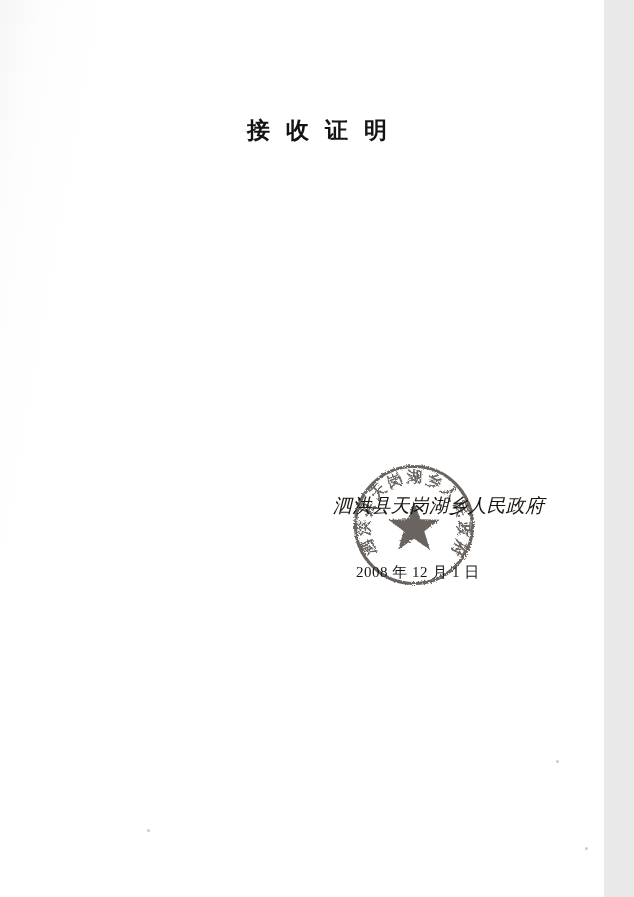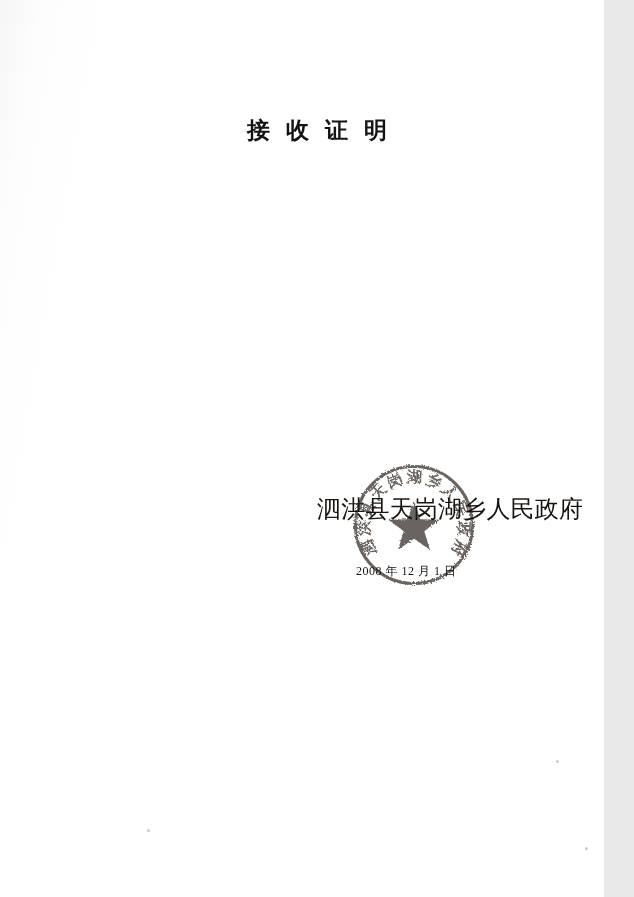--- a/index.html
+++ b/index.html
@@ -40,31 +40,32 @@
   .indent { text-indent: 43px; }
   .seal {
     position: absolute;
     left: 351px; top: 462px;
     width: 126px; height: 126px;
     z-index: 2;
     opacity: 0.93;
   }
   .issuer-line {
     position: absolute;
-    left: 317px; top: 493px;
-    font-size: 24px;
+    left: 333px; top: 493px;
+    font-size: 19px;
     letter-spacing: 0.2px;
     white-space: nowrap;
     color: #181411;
     z-index: 3;
+    font-style: italic;
   }
   .date-line {
     position: absolute;
     left: 356px; top: 563px;
-    font-size: 12px;
+    font-size: 15px;
     letter-spacing: 0.5px;
     white-space: nowrap;
     color: #181411;
     z-index: 3;
   }
   .speck {
     position: absolute;
     width: 3px; height: 3px;
     border-radius: 50%;
     background: #8a8a8a;

